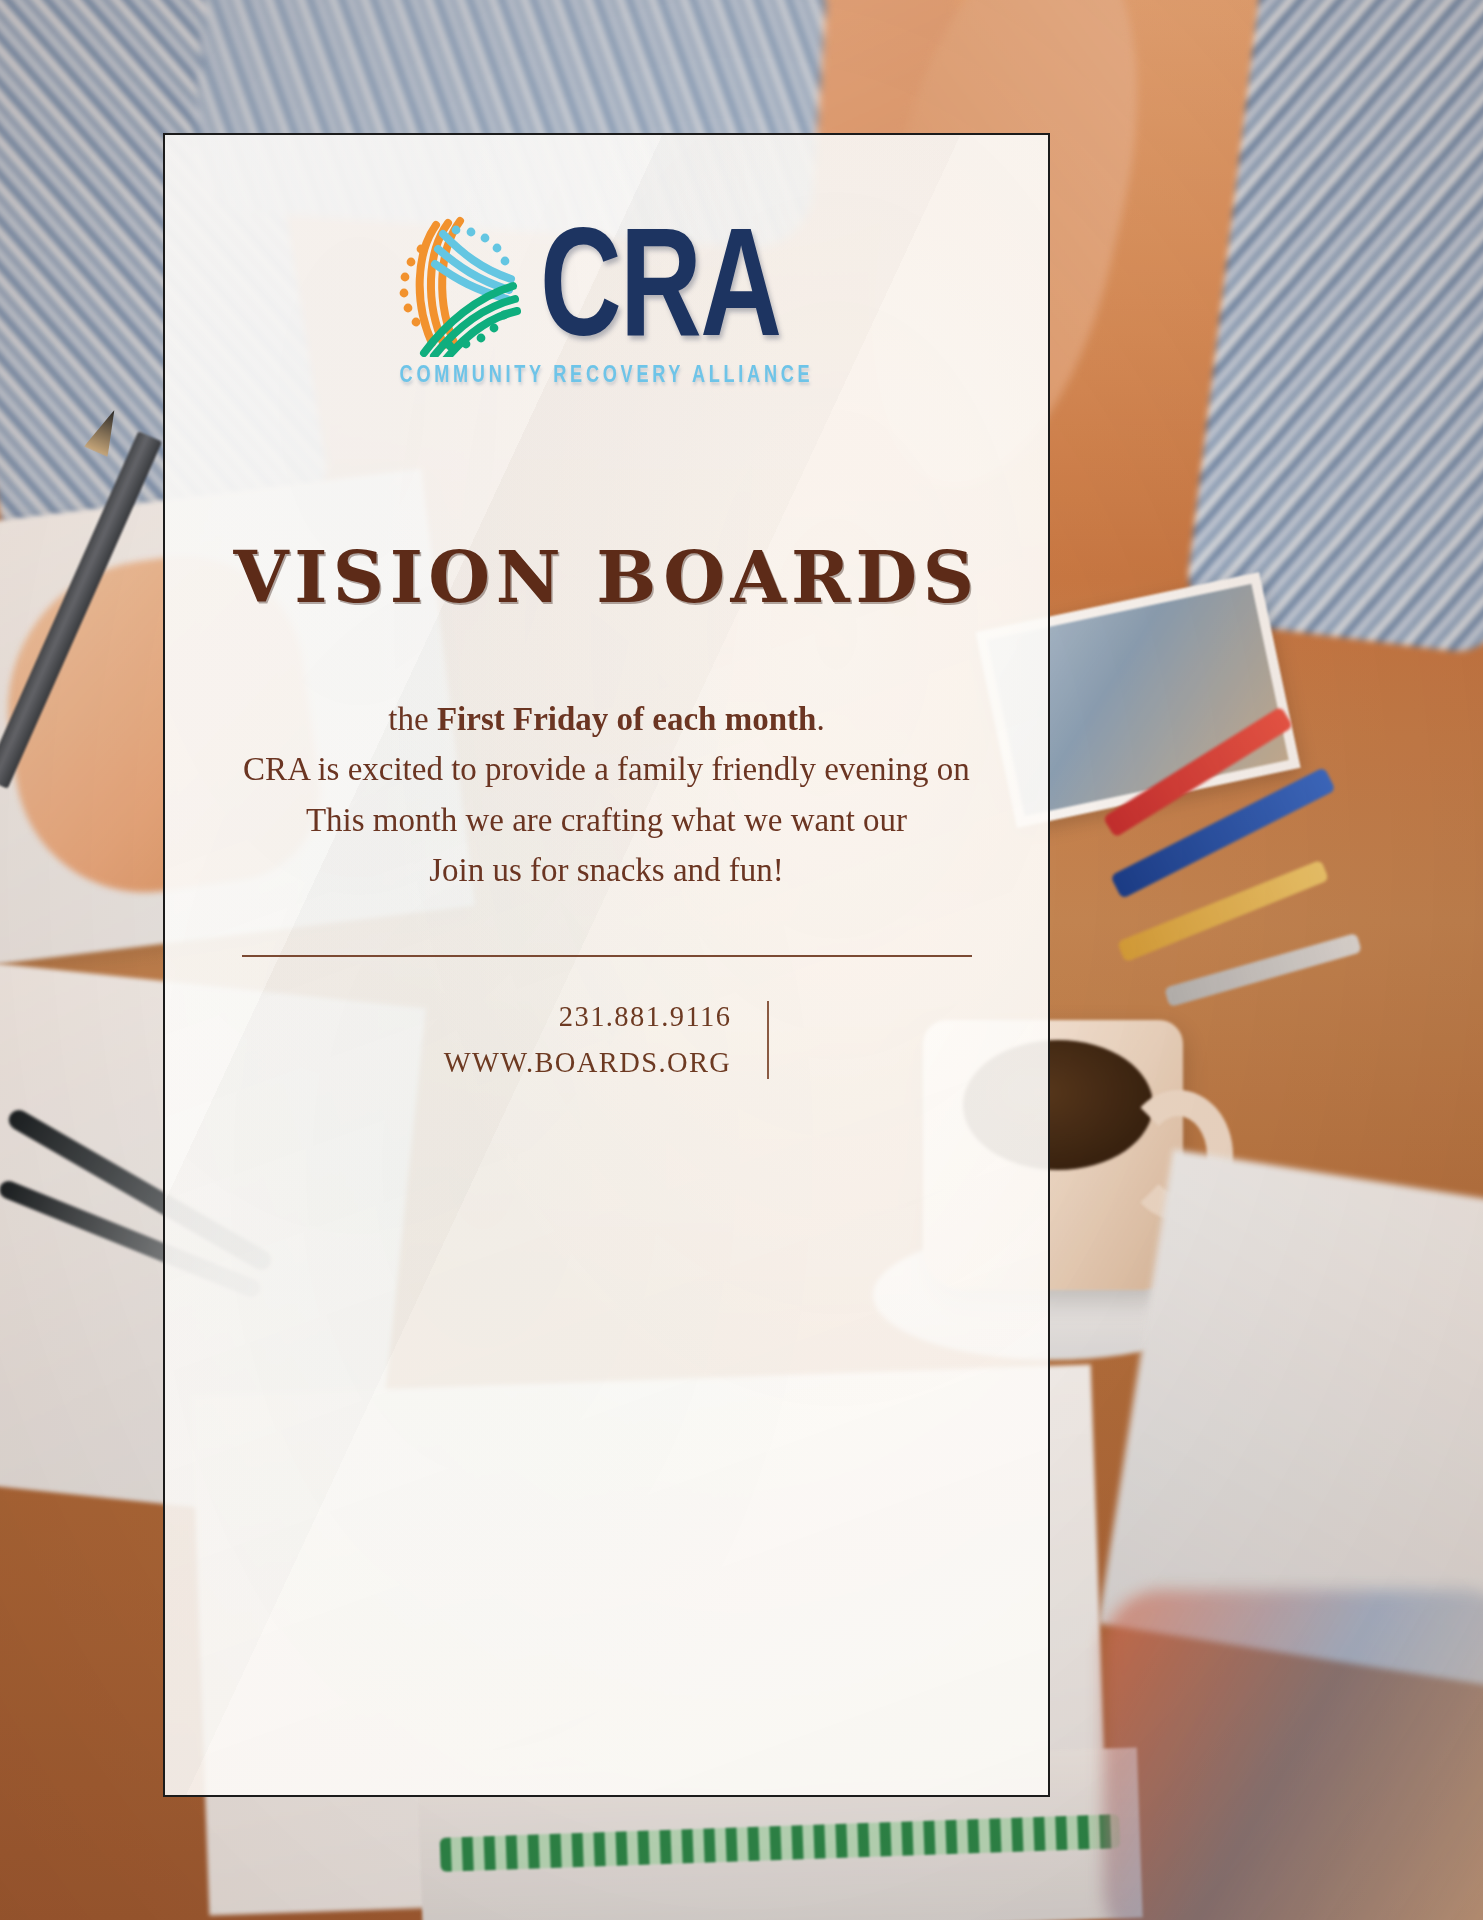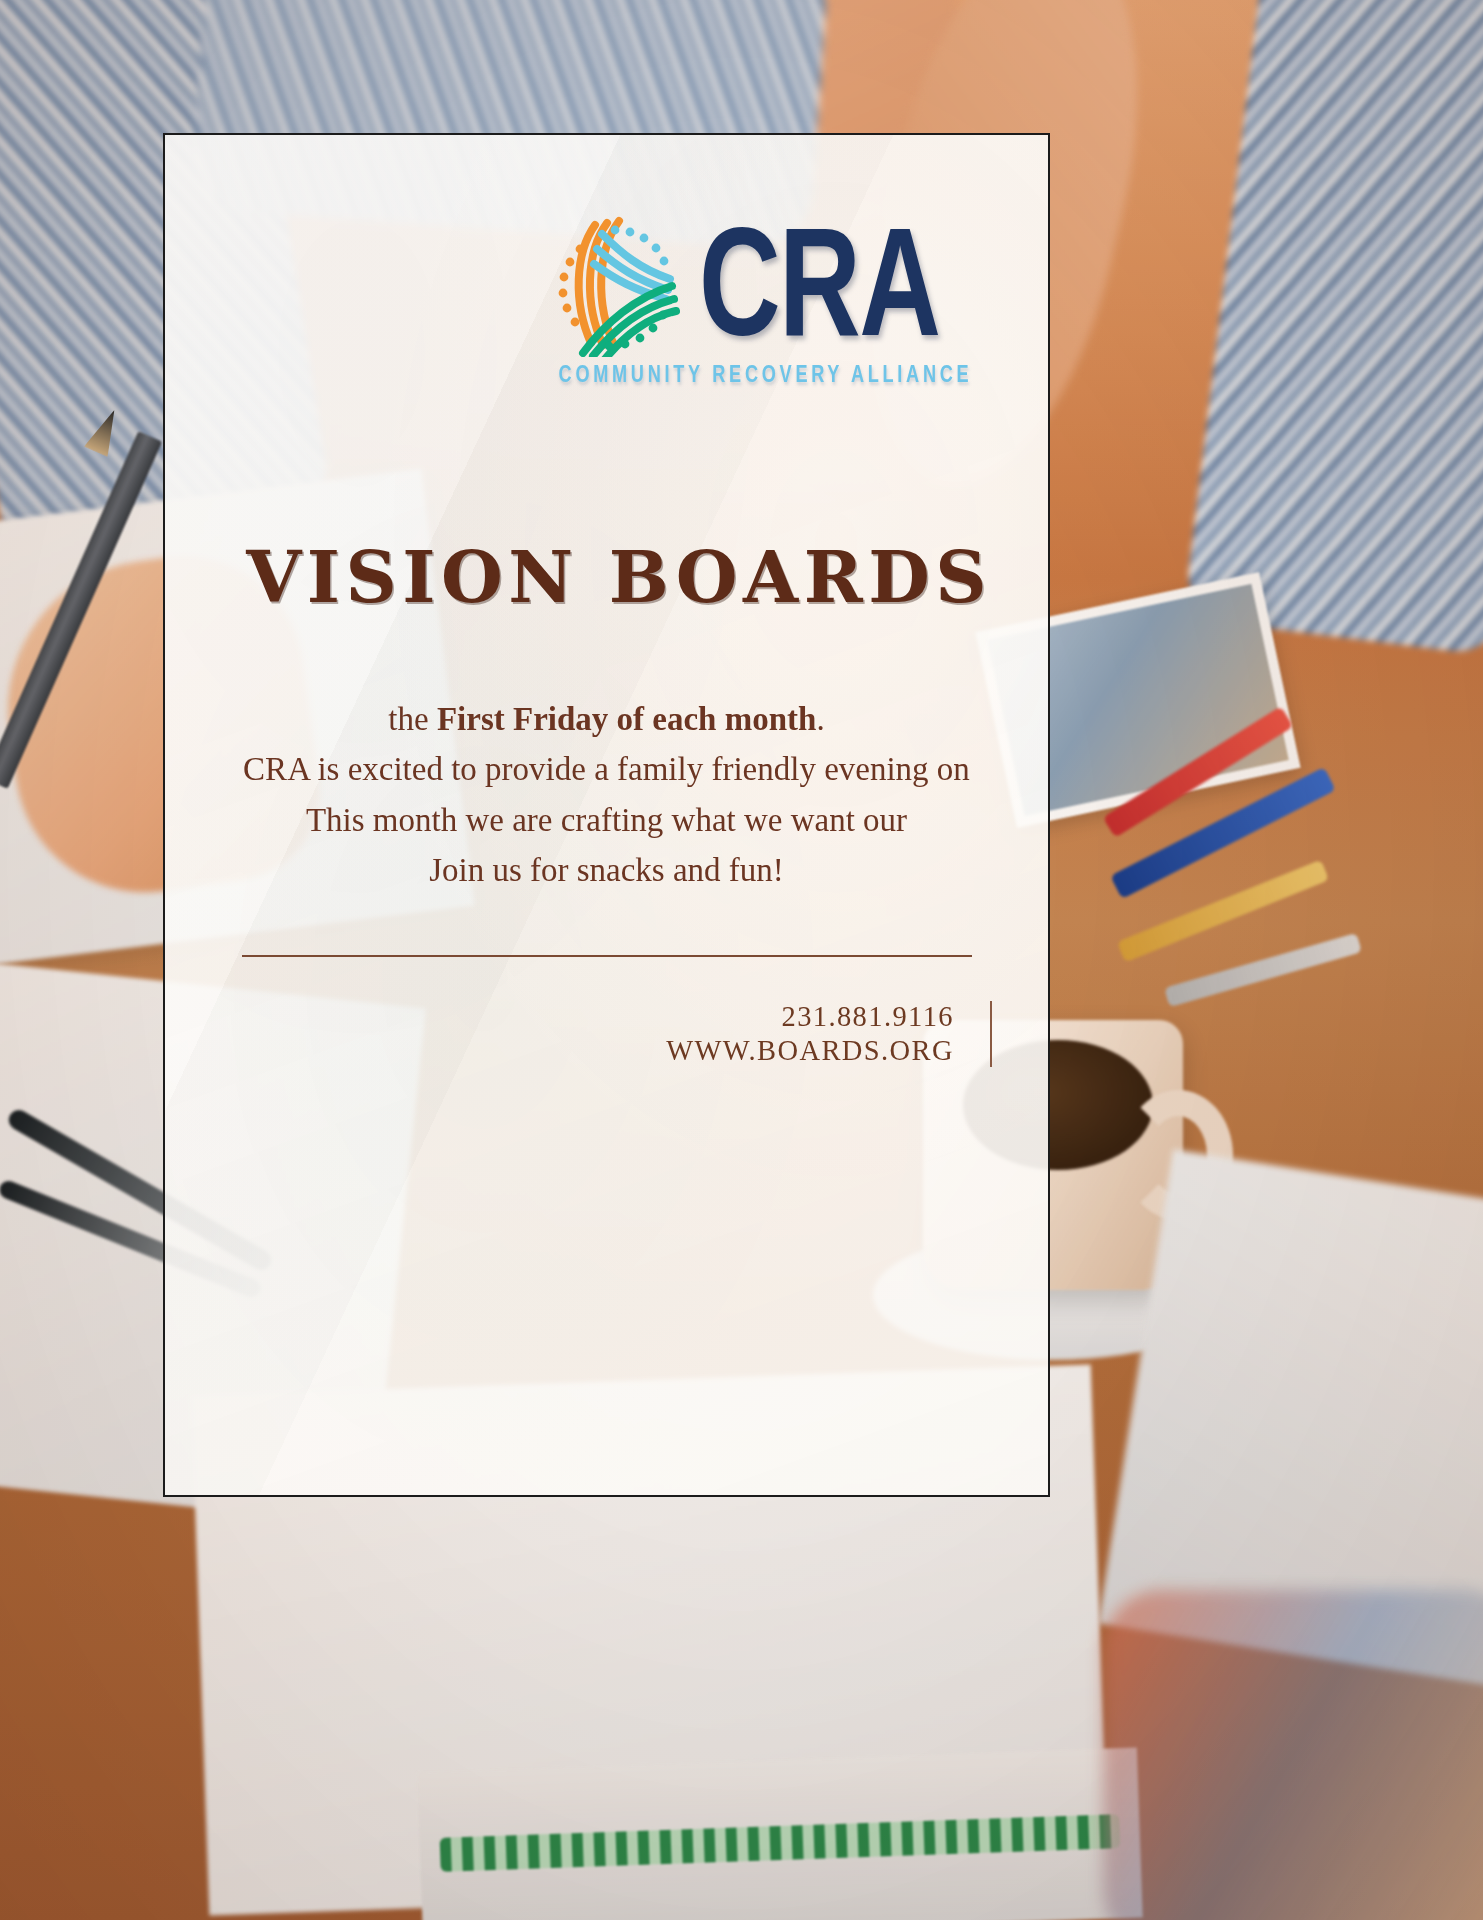--- a/index.html
+++ b/index.html
@@ -184,30 +184,30 @@
   .warm{
     inset:0; left:0;top:0;right:0;bottom:0;
     background:radial-gradient(ellipse at 50% 45%,rgba(255,245,230,.12),rgba(120,60,20,.22));
     mix-blend-mode:multiply;
   }
 
   
   #card{
     position:absolute;
     left:163px; top:133px;
-    width:887px; height:1364px;
+    width:887px; height:1664px;
     border:2px solid #1b1b1b;
     background:
       linear-gradient(160deg,
         rgba(247,244,240,.90) 0%,
         rgba(250,247,243,.90) 35%,
         rgba(252,249,245,.88) 60%,
         rgba(249,246,241,.91) 100%);
     backdrop-filter:blur(1px);
-    display:flex; flex-direction:column; align-items:flex-end;
+    display:flex; flex-direction:column; align-items:center;
     padding:72px 56px 64px;
   }
   
   #card::before{
     content:""; position:absolute; inset:0; pointer-events:none;
     background:
       linear-gradient(115deg,rgba(255,255,255,.35) 0 30%,rgba(236,238,240,.18) 30% 48%,rgba(255,255,255,.25) 48% 100%),
       radial-gradient(ellipse at 22% 16%,rgba(215,218,222,.22),transparent 46%),
       radial-gradient(ellipse at 76% 30%,rgba(255,252,246,.30),transparent 50%),
       radial-gradient(ellipse at 36% 62%,rgba(200,220,216,.16),transparent 46%);
@@ -298,21 +298,21 @@
   }
   .contact{
     margin-top:44px;
     display:flex; align-items:stretch; justify-content:center;
     gap:0;
     font-family:"Liberation Serif", serif;
     color:#6d3a22;
     font-size:28.5px;
     letter-spacing:1.4px;
   }
-  .contact .col{ display:flex; flex-direction:column; gap:2px; }
+  .contact .col{ display:flex; flex-direction:column; gap:14px; }
   .contact .left{ text-align:right; padding-right:36px; }
   .contact .right{ text-align:left; padding-left:36px; }
   .contact .divider{
     width:0; border-left:2px solid #8a5a42; align-self:stretch;
   }
 </style>
 </head>
 <body>
 
 <div id="photo">

